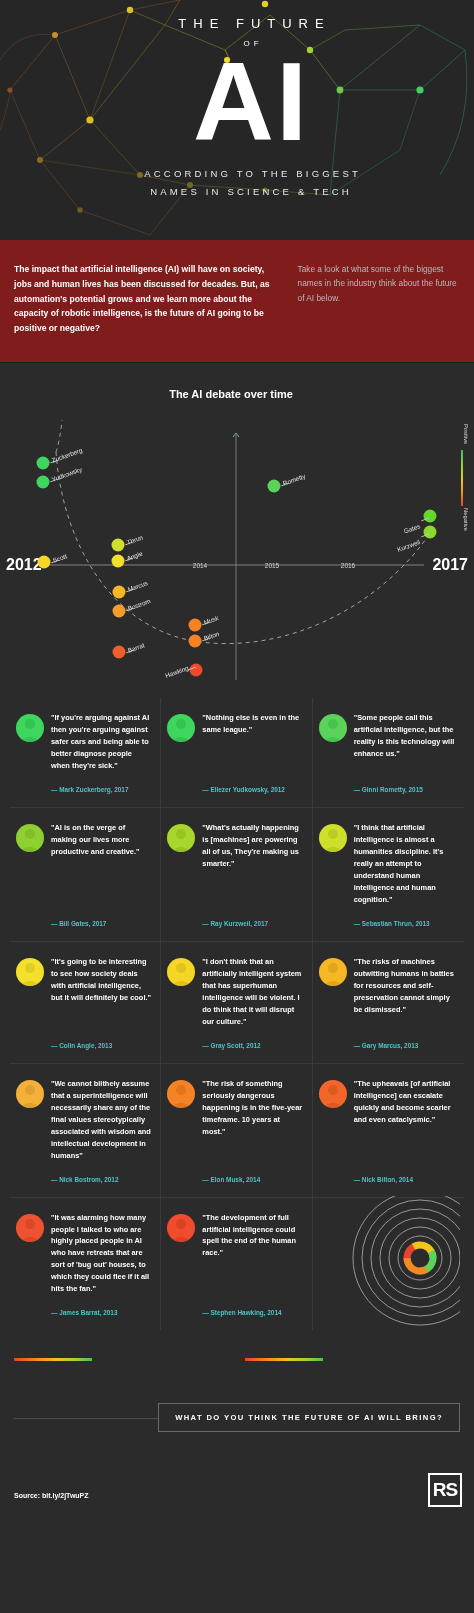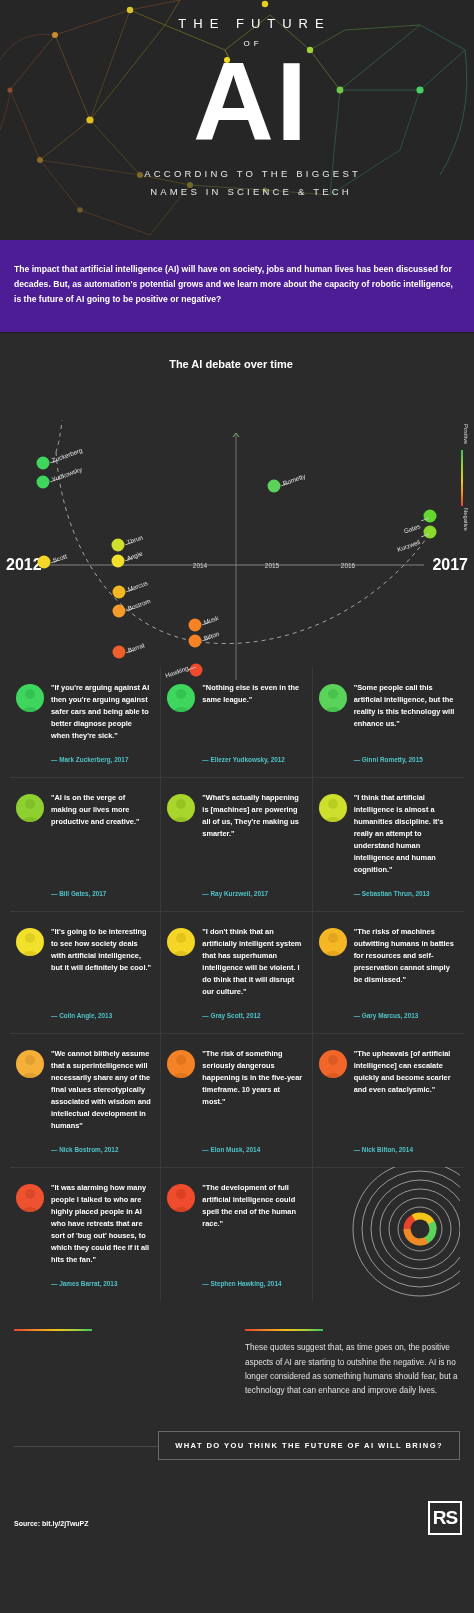--- a/index.html
+++ b/index.html
@@ -41,21 +41,21 @@
     letter-spacing: 2px; color: #fff; margin-top: 2px;
   }
   .hero-sub {
     margin-top: 12px; text-align: center;
     font-size: 9.5px; letter-spacing: 3.2px; line-height: 1.9;
     color: #e8e8e8; text-indent: 3.2px;
   }
 
   
   .intro {
-    background: #4c1d95;
+    background: #7f1d1d;
     padding: 22px 14px 26px 14px;
     display: flex; gap: 14px;
     position: relative;
   }
   .intro-main {
     flex: 1 1 58%;
     font-size: 8.6px; font-weight: 700; line-height: 1.72;
     color: #ffffff;
   }
   .intro-side {
@@ -279,20 +279,21 @@
     <div class="hero-ai">AI</div>
     <div class="hero-sub">
       <span>ACCORDING TO THE BIGGEST</span><br>
       <span>NAMES IN SCIENCE &amp; TECH</span>
     </div>
   </div>
 </div>
 
 <div class="intro">
   <div class="intro-main">The impact that artificial intelligence (AI) will have on society, jobs and human lives has been discussed for decades. But, as automation's potential grows and we learn more about the capacity of robotic intelligence, is the future of AI going to be positive or negative?</div>
+  <div class="intro-side">Take a look at what some of the biggest names in the industry think about the future of AI below.</div>
 </div>
 
 <div class="chart-section">
   <div class="chart-title">The AI debate over time</div>
 </div>
 <div class="chart-plot" style="position:absolute;left:0;top:380px;width:474px;height:320px;">
   <svg width="474" height="320" viewBox="0 0 474 320" style="position:absolute;left:0;top:0;">
 
     <line x1="48" y1="185" x2="424" y2="185" stroke="#9a9a9a" stroke-width="0.8"></line>
 
@@ -574,21 +575,20 @@
     </div>
   </div>
 </div>
 
 <div class="conclusion">
   <div class="ccol">
     <div class="crule"></div>
   </div>
   <div class="ccol">
     <div class="crule"></div>
-    <div class="ctext">These quotes suggest that, as time goes on, the positive aspects of AI are starting to outshine the negative. AI is no longer considered as something humans should fear, but a technology that can enhance and improve daily lives.</div>
   </div>
 </div>
 
 <div class="cta-wrap">
   <div class="cta-rule"></div>
   <div class="cta-box">WHAT DO YOU THINK THE FUTURE OF AI WILL BRING?</div>
 </div>
 
 <div class="footer">
   <div class="source">Source: bit.ly/2jTwuPZ</div>

